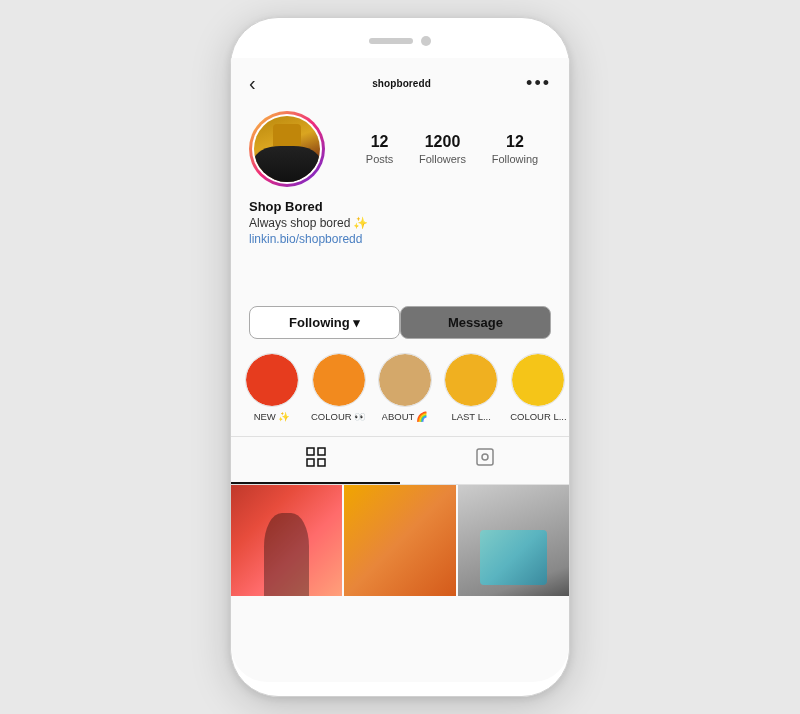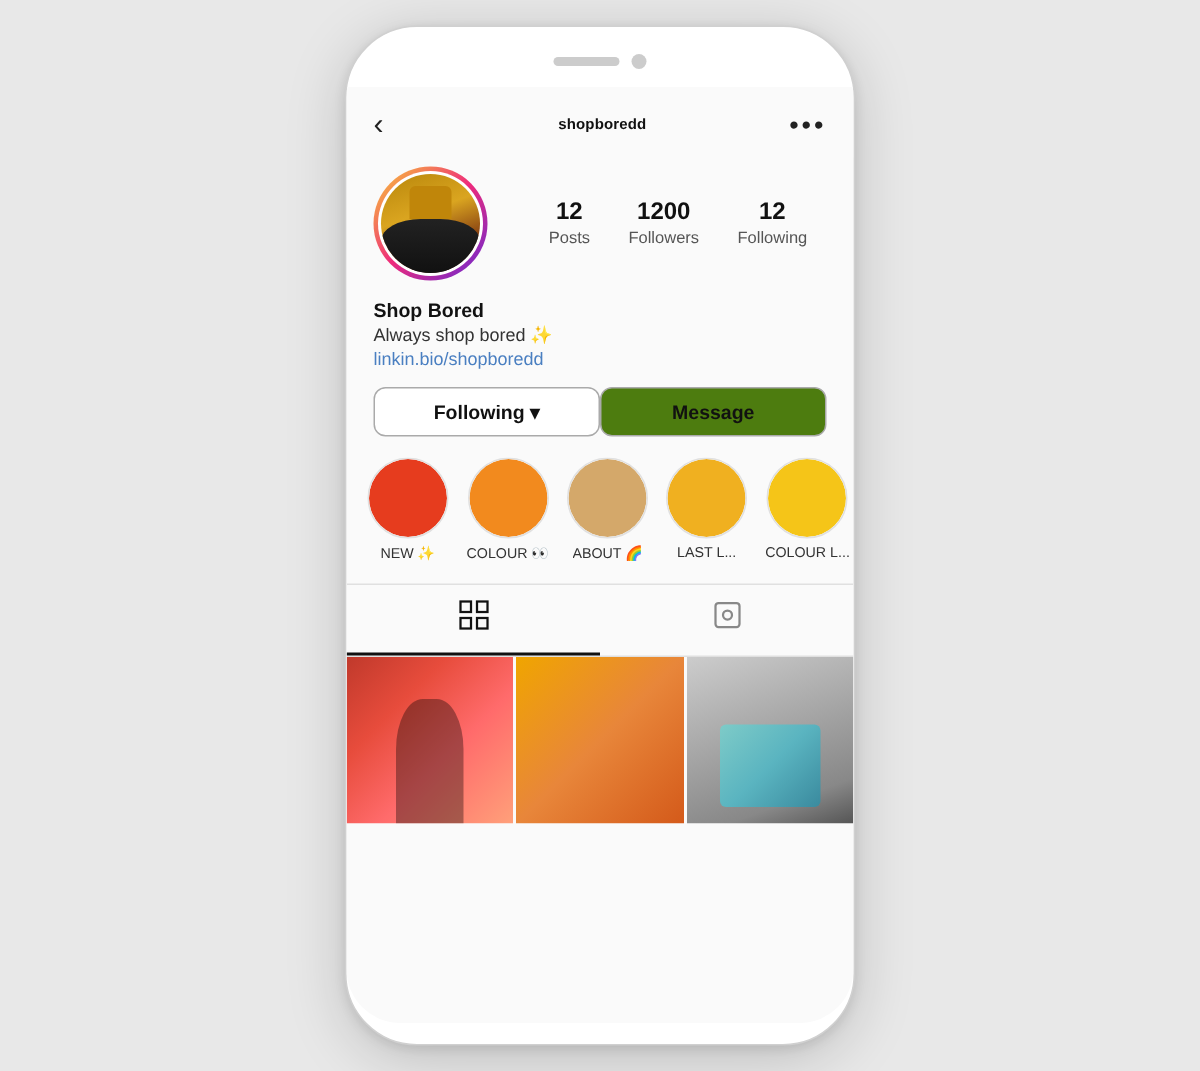--- a/index.html
+++ b/index.html
@@ -169,40 +169,41 @@
     .bio-link {
       font-size: 12px;
       color: #4a7fc1;
       cursor: pointer;
     }
 
     
     .action-buttons {
       display: flex;
       padding: 0 18px 14px 18px;
+      margin-top: 48px;
     }
     .btn-following {
       flex: 1;
       border: 1px solid #aaa;
       background: #fff;
       border-radius: 8px;
       padding: 8px 0;
       font-size: 13px;
       font-weight: 600;
       color: #111;
       cursor: pointer;
       display: flex;
       align-items: center;
       justify-content: center;
       gap: 4px;
     }
     .btn-message {
       flex: 1;
       border: 1px solid #aaa;
-      background: #4d7c0f;
+      background: #737373;
       border-radius: 8px;
       padding: 8px 0;
       font-size: 13px;
       font-weight: 600;
       color: #111;
       cursor: pointer;
       display: flex;
       align-items: center;
       justify-content: center;
     }

